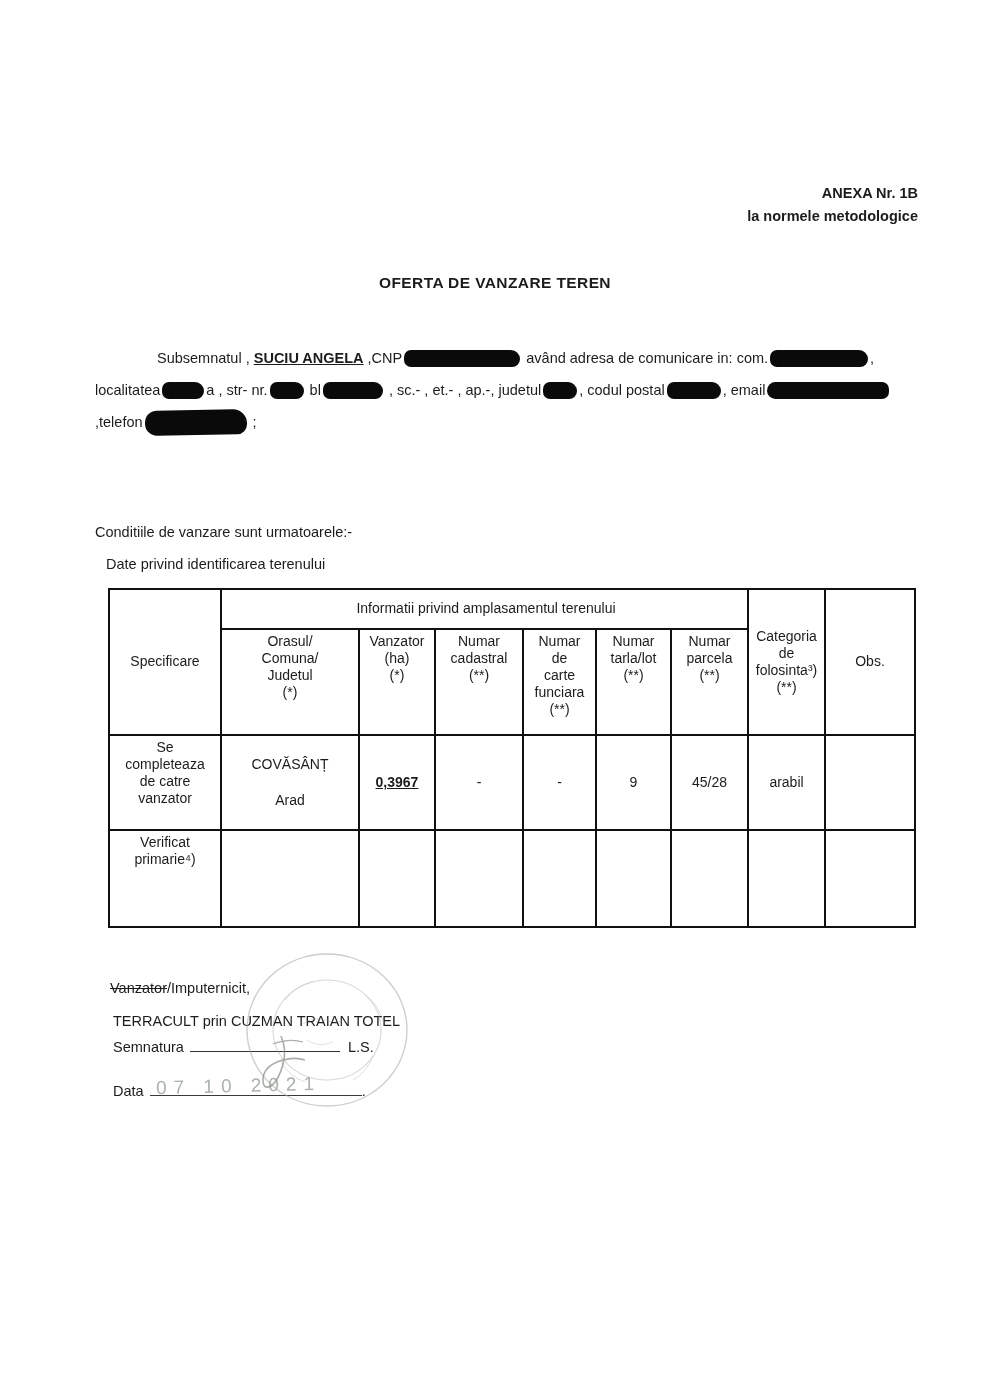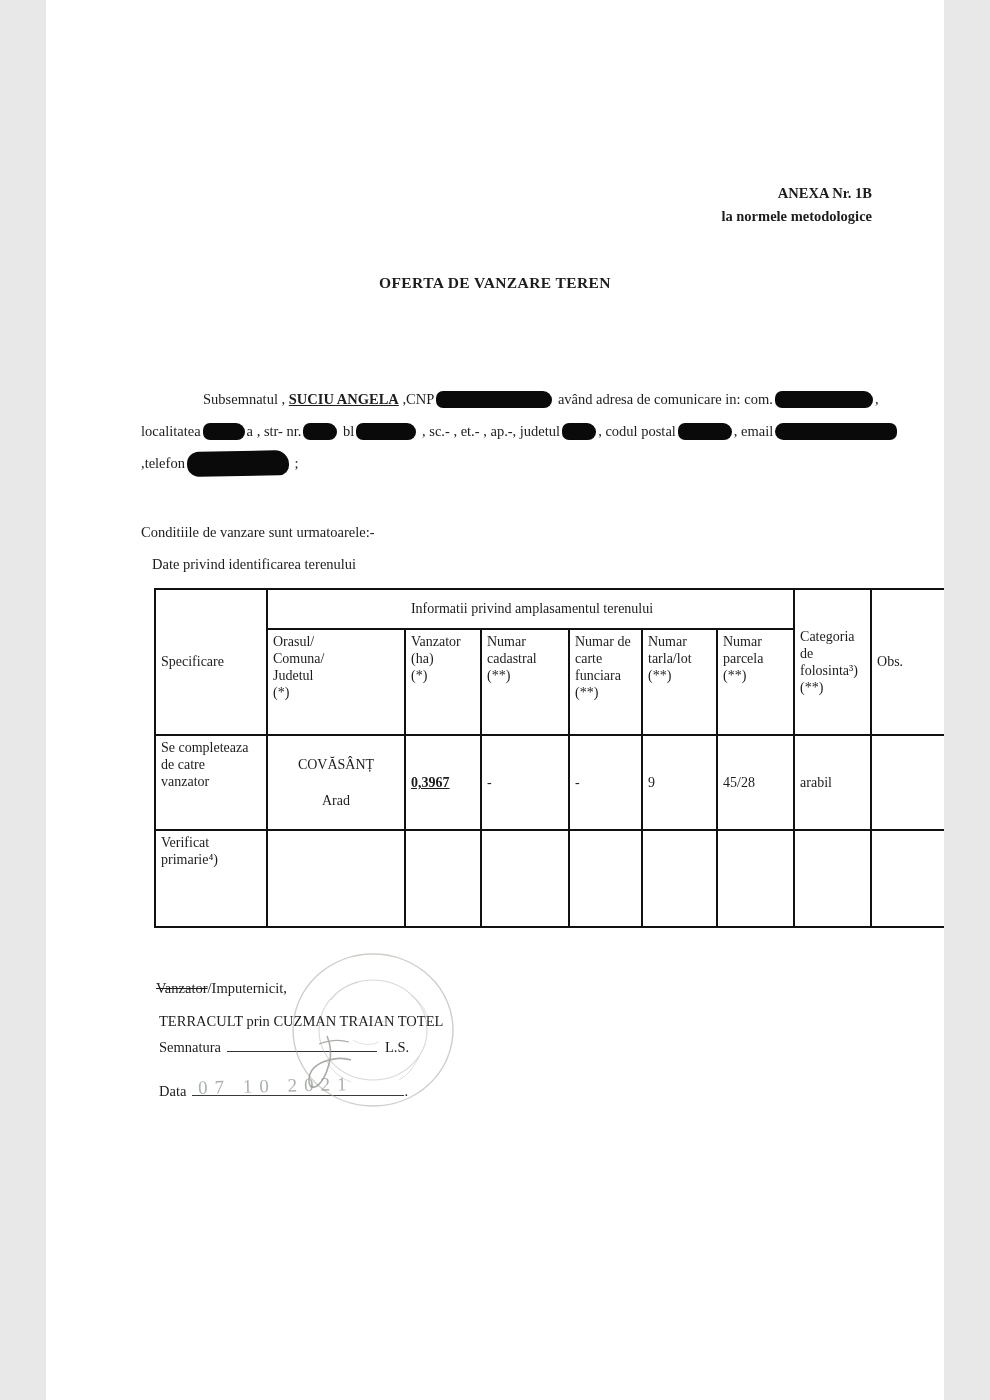--- a/index.html
+++ b/index.html
@@ -1,53 +1,53 @@
 <!DOCTYPE html>
 <html><head>
 <meta charset="utf-8">
 <style>
   html,body{margin:0;padding:0;background:#e8e8e8;}
   .page{
     position:relative;
-    width:898px;height:1400px;
+    width:990px;height:1400px;
     margin:0 auto;
     background:#ffffff;
-    font-family:Liberation Serif, serif;
+    font-family:Liberation Sans, sans-serif;
     color:#1c1c1c;
     overflow:hidden;
   }
   .abs{position:absolute;}
   .u{text-decoration:underline;}
   .bu{font-weight:bold;text-decoration:underline;}
 
   .anexa{top:182px;right:72px;text-align:right;font-weight:bold;font-size:14.5px;line-height:23px;}
   .title{top:274px;left:0;width:100%;text-align:center;font-weight:bold;font-size:15.5px;letter-spacing:.4px;}
 
-  .intro{top:342px;left:95px;width:860px;font-size:14.5px;line-height:32px;margin-top:41px;}
+  .intro{top:342px;left:95px;width:860px;font-size:14.5px;line-height:32px;}
   .intro .line{white-space:nowrap;}
   .indent1{padding-left:62px;}
 
   .redact{
     display:inline-block;vertical-align:middle;
     background:#0a0a0a;height:17px;border-radius:7px 9px 8px 7px;
     margin:0 2px;position:relative;top:-1px;
   }
   .redact.tall{height:25px;border-radius:12px 14px 10px 12px;transform:rotate(-1deg);}
 
   .vand{top:447px;left:95px;font-size:14px;white-space:nowrap;}
   .conditii{top:524px;left:95px;font-size:14.5px;}
   .dateprivind{top:556px;left:106px;font-size:14.5px;}
 
   .tablewrap{top:588px;left:108px;}
   table{border-collapse:collapse;table-layout:fixed;width:806px;}
   td{
     border:2px solid #111;
     padding:3px 5px;
     font-size:14px;line-height:1.22;
-    vertical-align:top;text-align:left;
+    vertical-align:top;text-align:center;
     white-space:pre-line;
     font-weight:normal;
   }
   tr.grow{height:40px;}
   tr.subhead{height:106px;}
   tr.datarow{height:88px;}
   tr.verifrow{height:97px;}
   td.vm{vertical-align:middle;}
   td.ctr{text-align:center;}
   td.grouphead{text-align:center;vertical-align:middle;padding-left:8px;}

